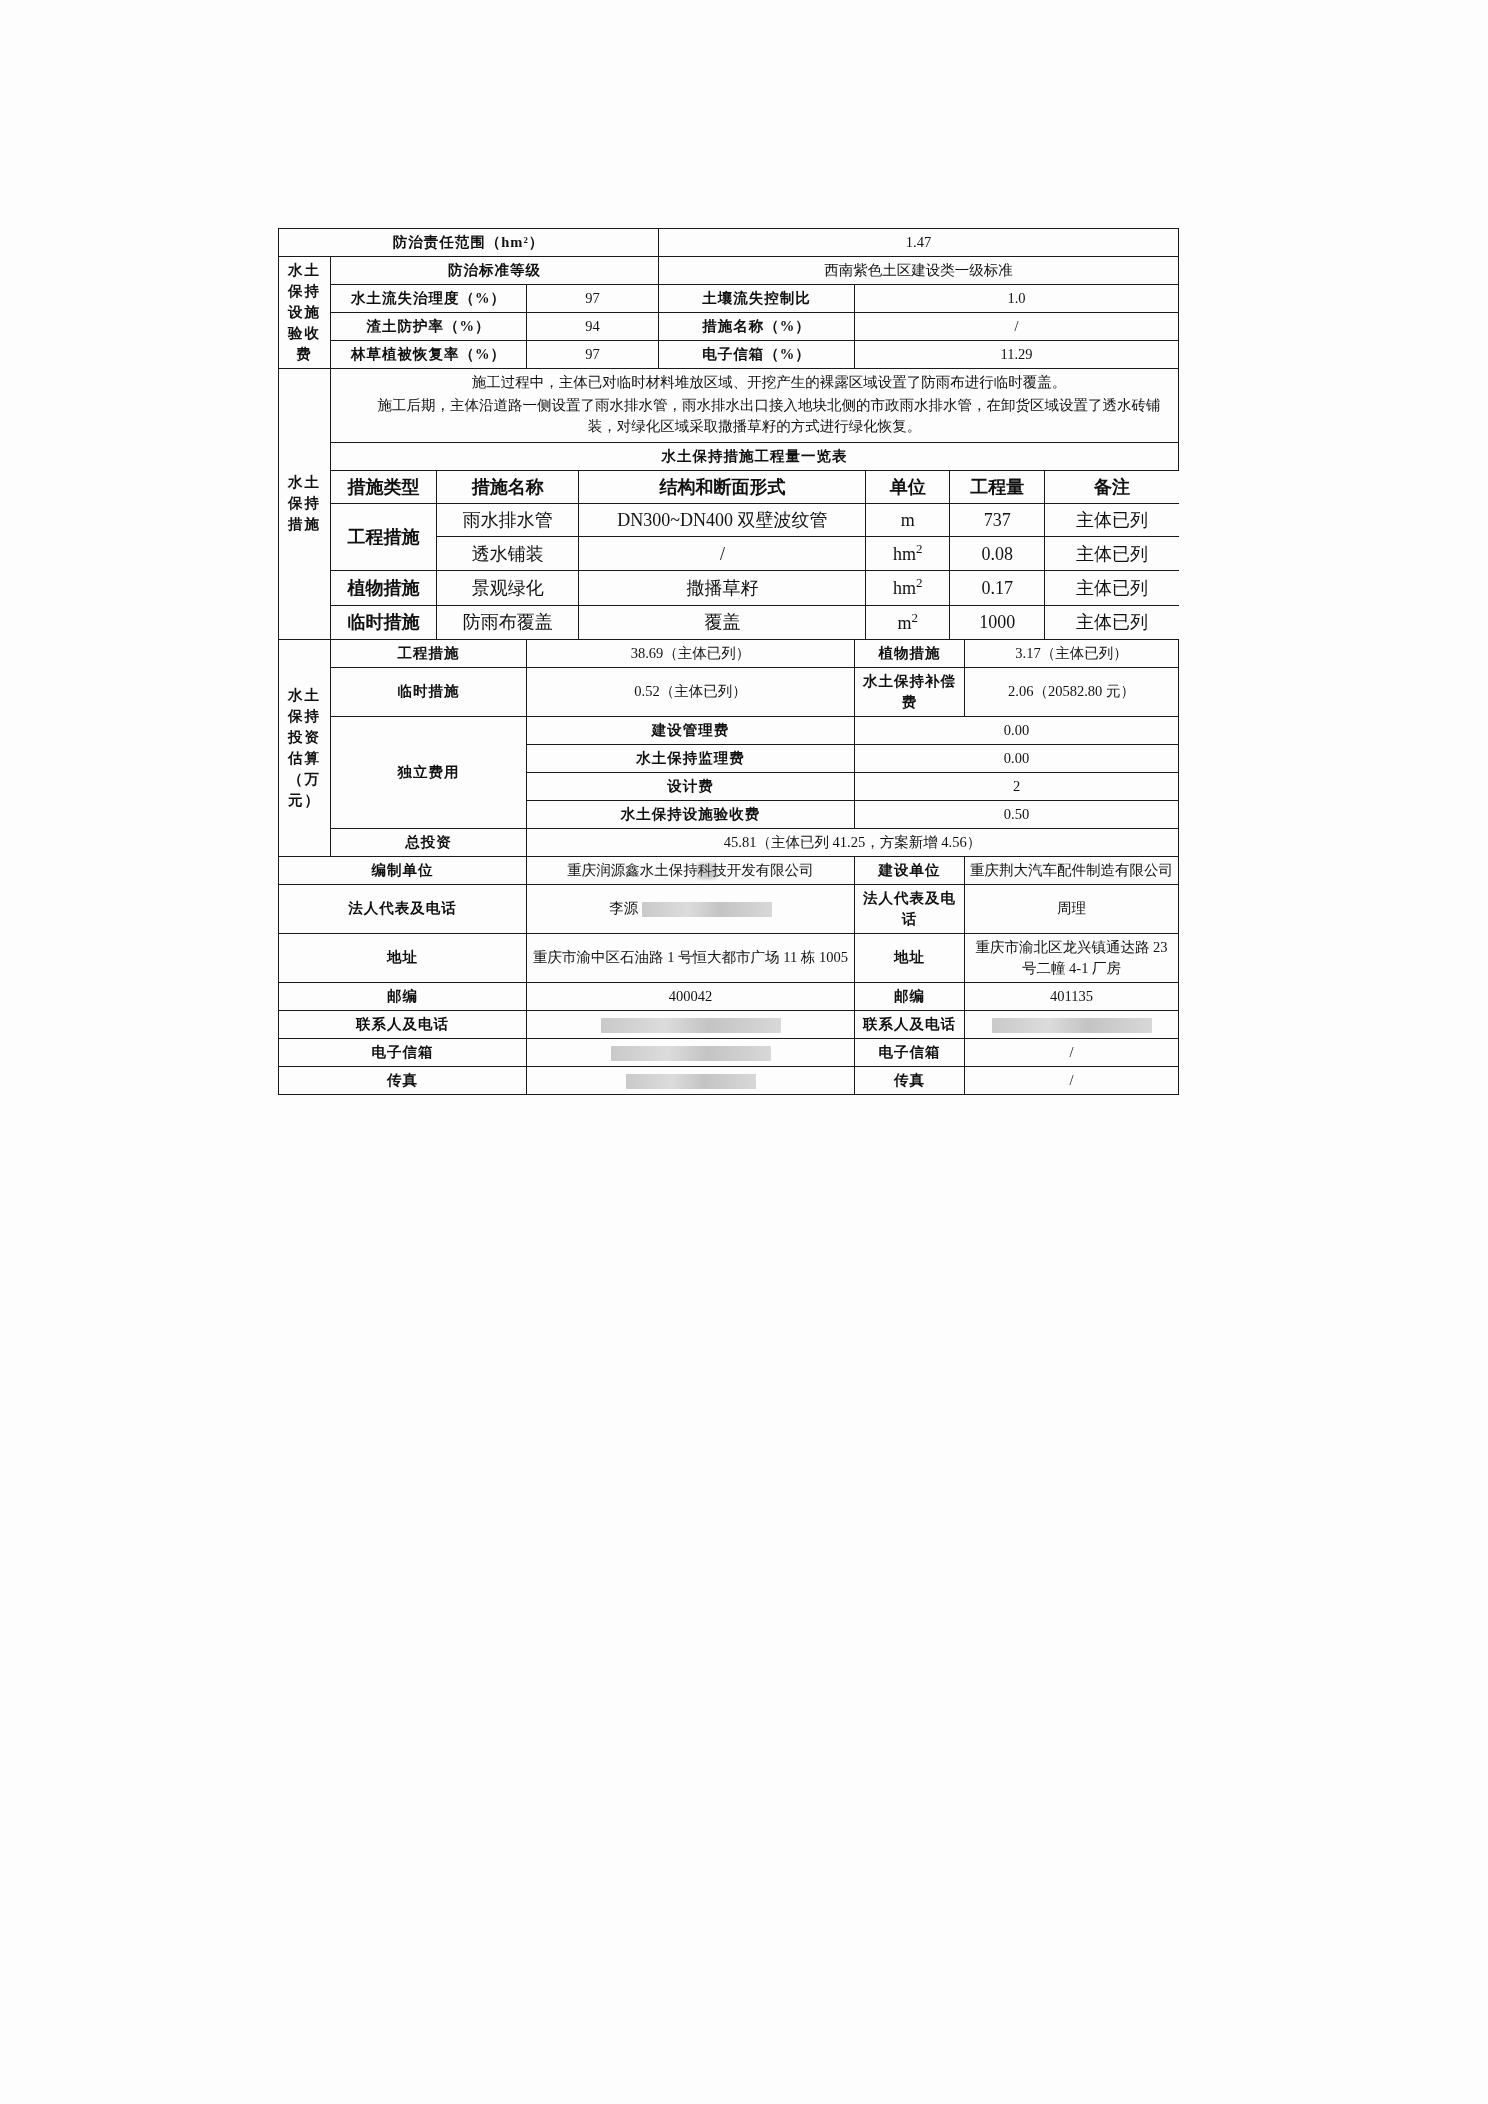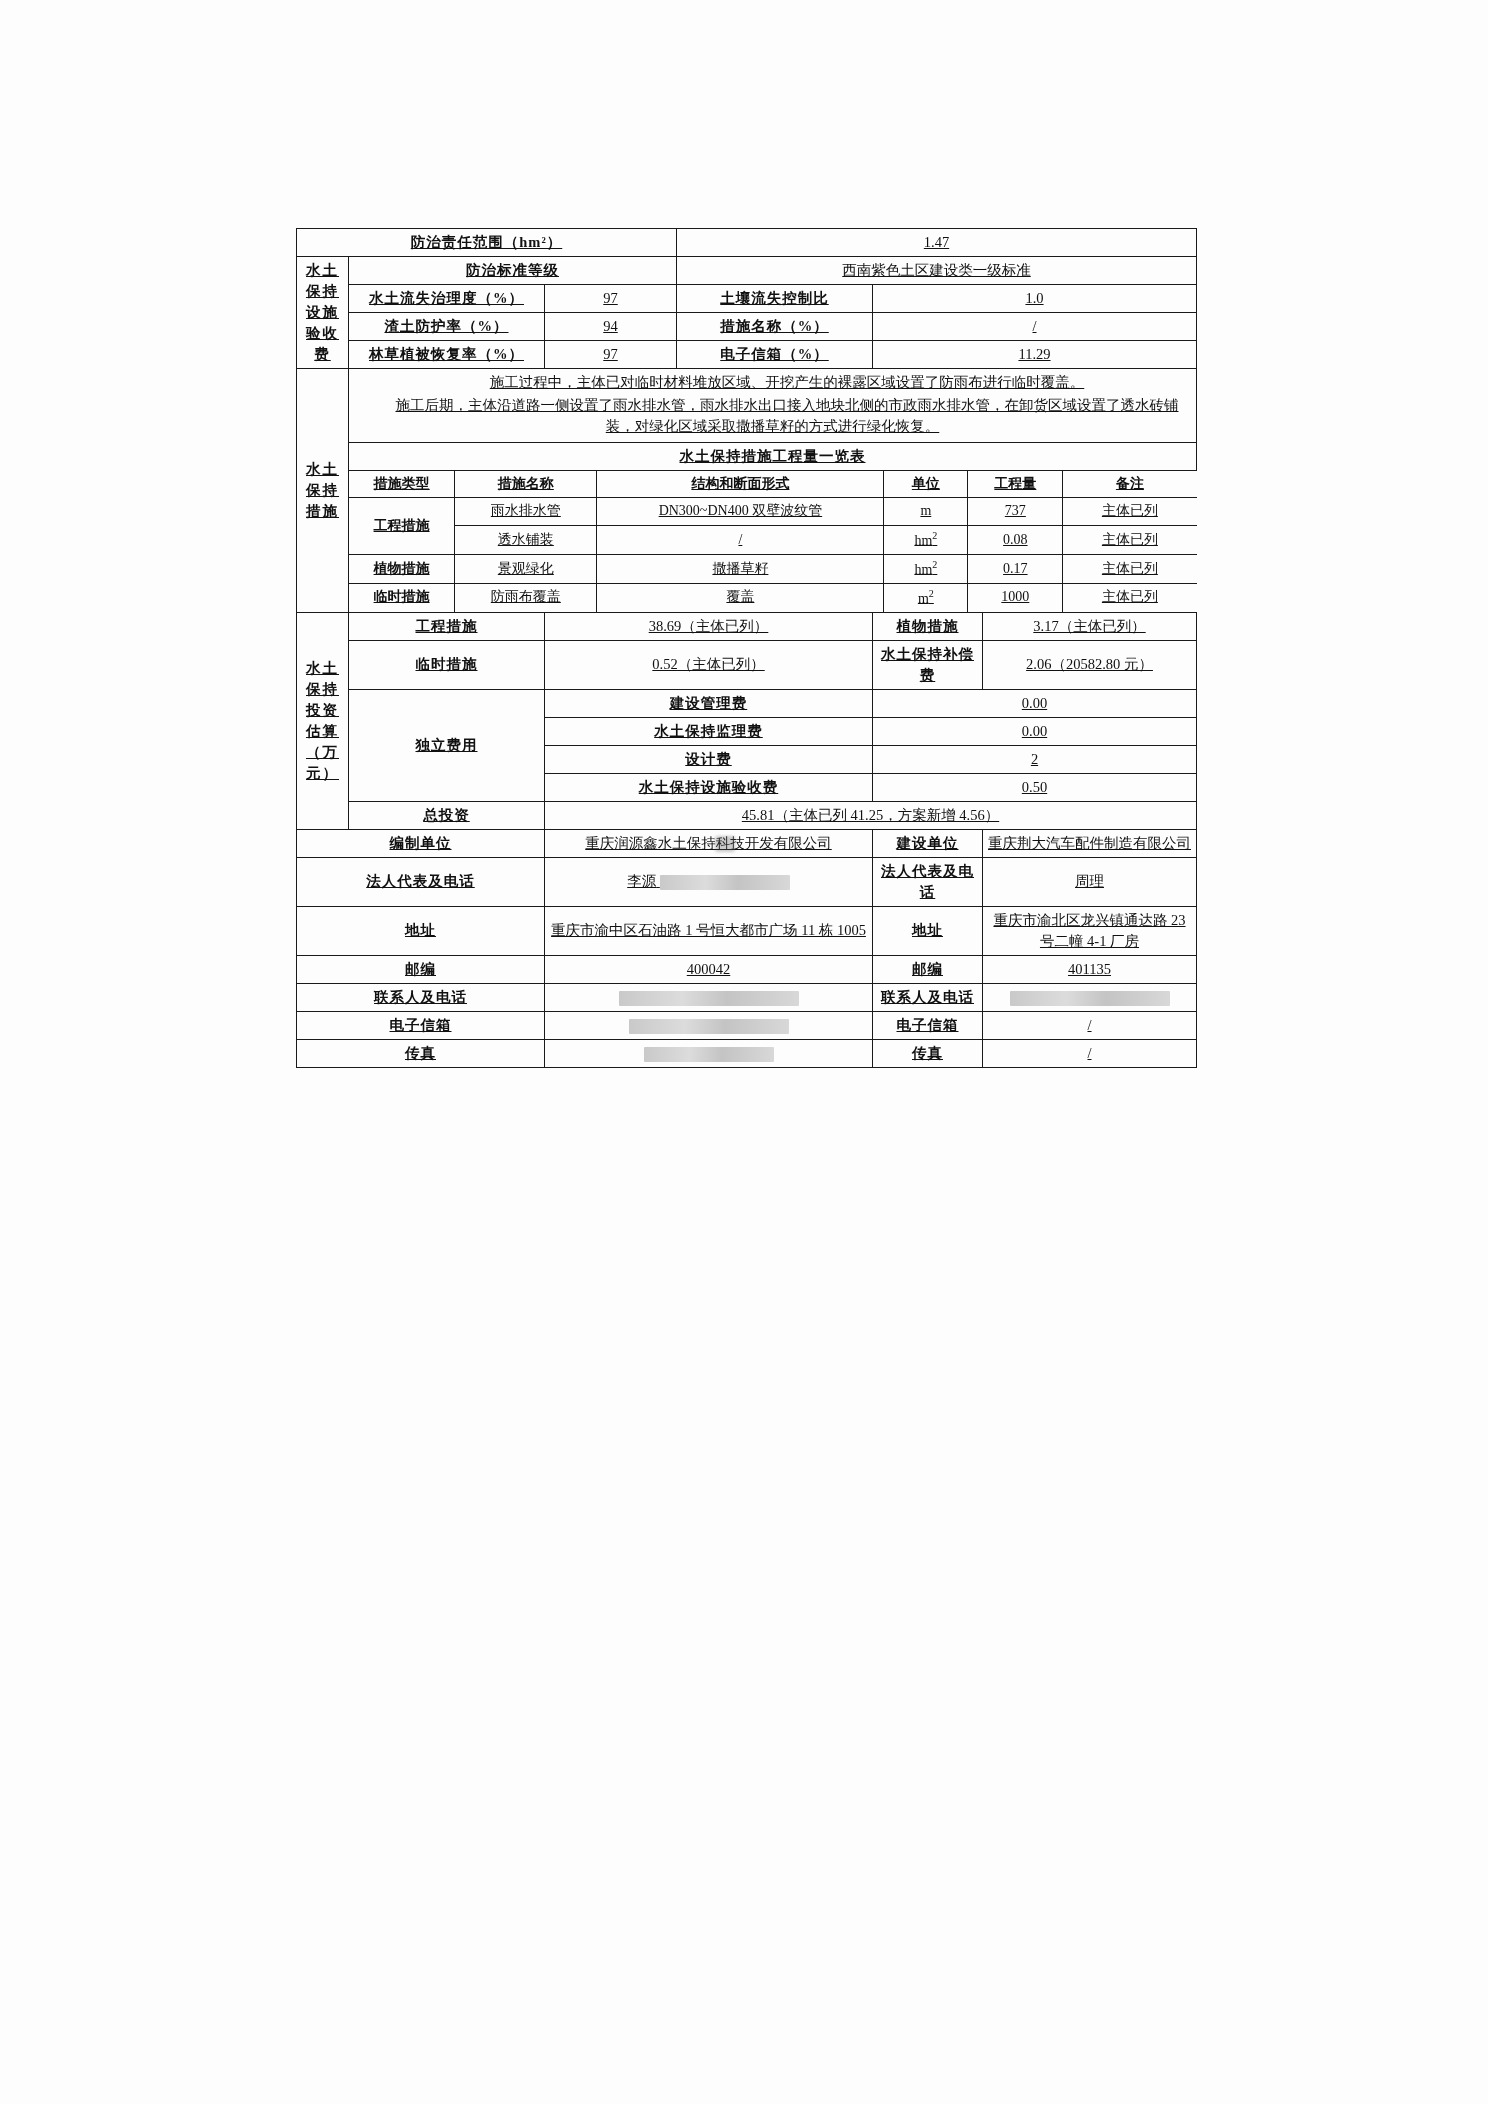--- a/index.html
+++ b/index.html
@@ -16,24 +16,23 @@
   }
   .page {
     position: absolute;
     left: 0; top: 0;
     width: 1488px;
     height: 2104px;
     background: #fdfdfd;
   }
   .doc-wrap {
     position: absolute;
-    left: 296px;
+    left: 278px;
     top: 228px;
     width: 900px;
-    text-decoration: underline;
   }
   table.main {
     border-collapse: collapse;
     width: 900px;
     table-layout: fixed;
   }
   table.main td {
     border: 1px solid #1a1a1a;
     padding: 3px 4px;
     font-size: 14.5px;
@@ -69,21 +68,21 @@
     padding: 5px 0;
   }
   table.inner {
     border-collapse: collapse;
     width: 100%;
     table-layout: fixed;
   }
   table.inner td {
     border: 1px solid #1a1a1a;
     padding: 3px 2px;
-    font-size: 14px;
+    font-size: 18px;
     text-align: center;
     vertical-align: middle;
   }
   .nb-l { border-left: none !important; }
   .nb-r { border-right: none !important; }
   .nb-t { border-top: none !important; }
   .nb-b { border-bottom: none !important; }
   .redact {
     display: inline-block;
     height: 15px;

